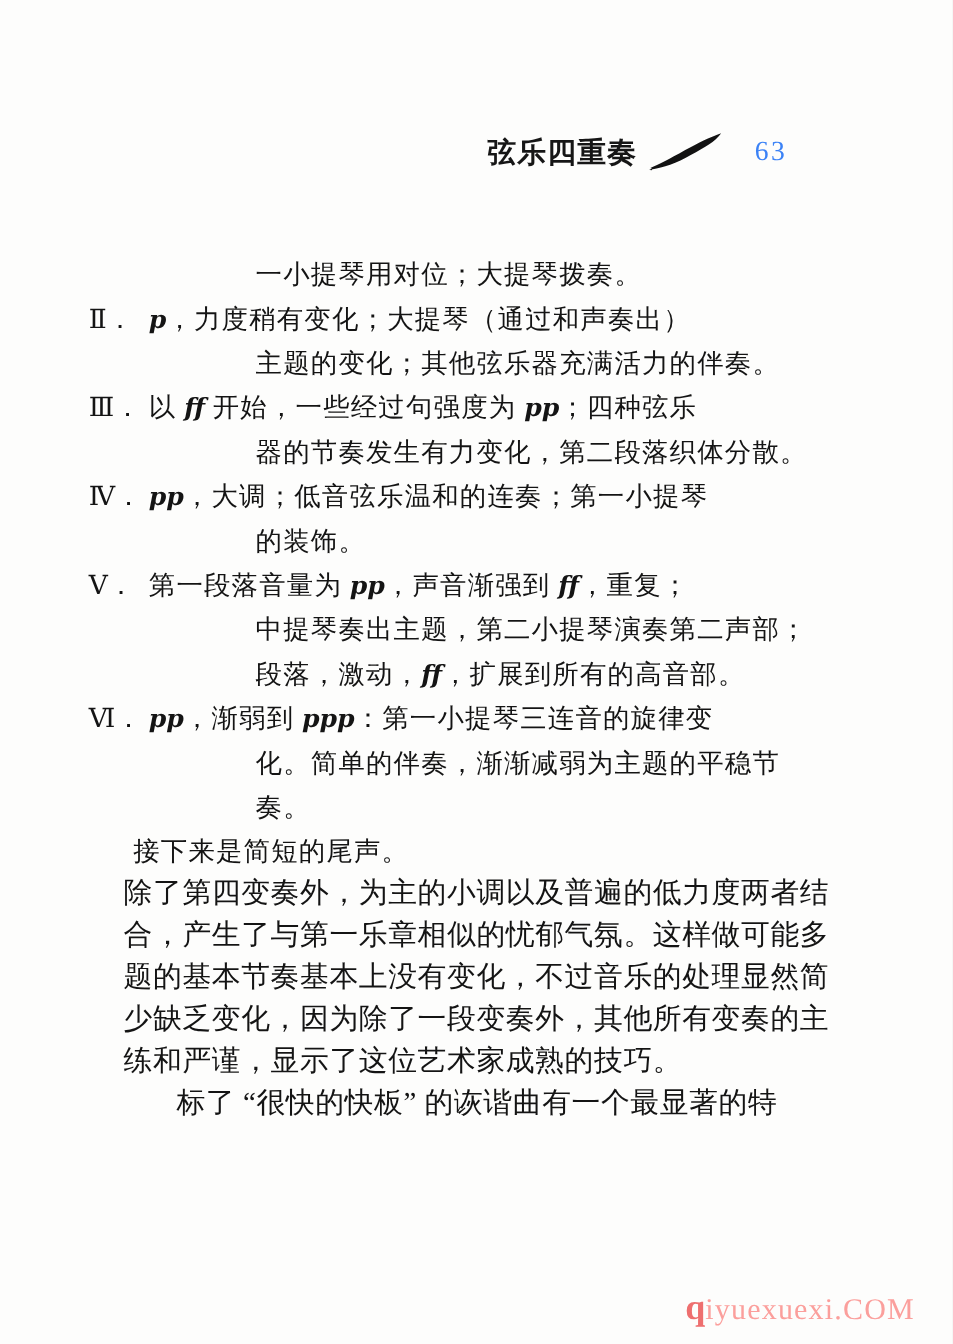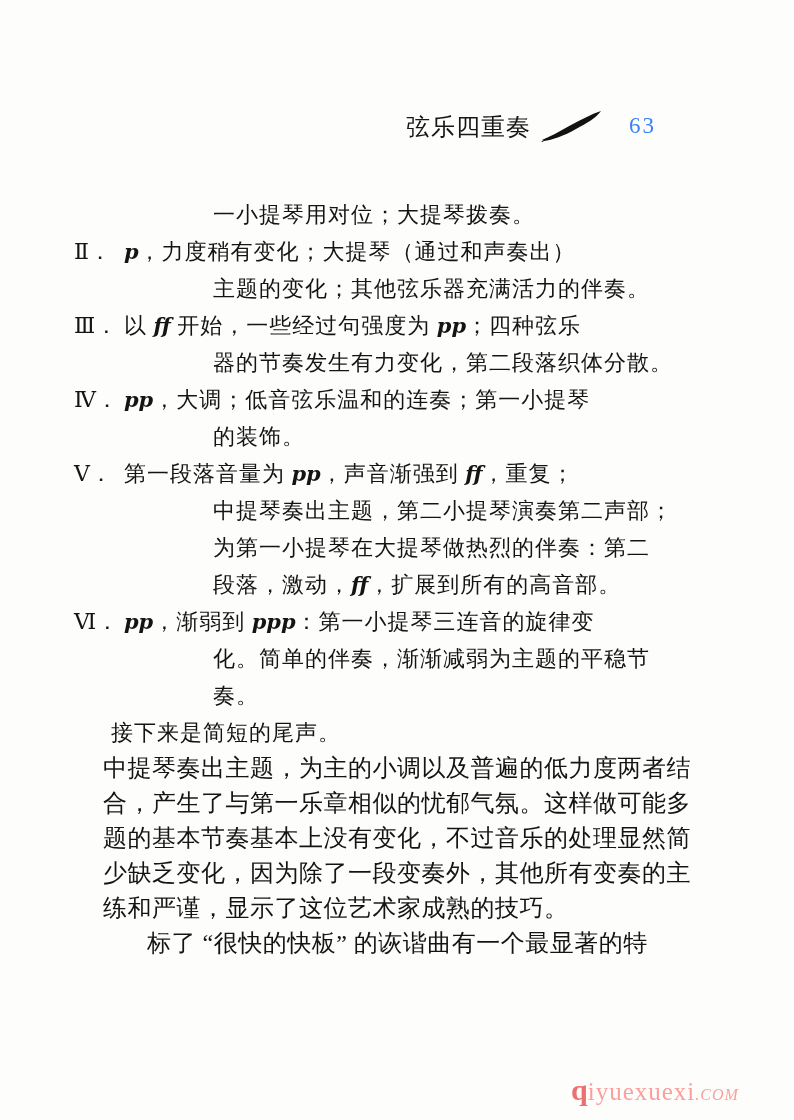--- a/index.html
+++ b/index.html
@@ -9,31 +9,31 @@
     margin:0 auto;
     background:#fdfdfc;
     color:#161616;
     font-family:"Liberation Serif","DejaVu Serif",serif;
     overflow:hidden;
   }
   
   .header { position:absolute; top:108px; left:0; width:794px; height:36px; }
   .title {
     position:absolute; left:406px; top:3px;
-    font-size:24px; font-weight:normal; letter-spacing:1px;
+    font-size:24px; font-weight:bold; letter-spacing:1px;
     white-space:pre;
   }
   .flourish { position:absolute; left:541px; top:2px; width:62px; height:32px; }
   .flourish path { fill:#121212; }
   .pagenum {
     position:absolute; left:629px; top:5px;
     font-size:23px; letter-spacing:2px; color:#3b82f6;
   }
   
-  .content { position:absolute; top:196px; left:0; width:708px; }
+  .content { position:absolute; top:210px; left:0; width:708px; }
   .row {
     height:37px; line-height:37px;
     font-size:22px; letter-spacing:1px;
     white-space:pre; color:#141414;
   }
   .lc   { padding-left:213px; }          
   .li   { padding-left:74px; }          
   .coda { padding-left:111px; }
   .num  { display:inline-block; width:50px; letter-spacing:0; }
   .body {
@@ -48,21 +48,21 @@
     letter-spacing:0; font-size:0.95em;
   }
   
   .watermark {
     position:absolute; left:571px; top:1076px;
     white-space:nowrap; line-height:28px;
     font-family:"Liberation Serif","DejaVu Serif",serif;
   }
   .wq { font-size:30px; font-weight:bold; }
   .wb { font-size:25px; letter-spacing:1px; }
-  .ws { font-size:16px; letter-spacing:1px;font-style:italic; }
+  .ws { font-size:25px; letter-spacing:1px; }
 </style>
 </head>
 <body>
 
 <div class="page">
 
   <div class="header">
     <span class="title">弦乐四重奏</span>
     <svg class="flourish" viewBox="0 0 62 32" aria-hidden="true">
       <path d="M1,30 C8,27 16,23 30,15 C41,9 51,4 60,1 C55,8 46,13 35,19 C23,26 11,30 3,31 Z"></path>
@@ -79,30 +79,29 @@
     <div class="row lc"><span>主题的变化；其他弦乐器充满活力的伴奏。</span></div>
 
     <div class="row li"><span class="num">Ⅲ．</span><span><span>以 </span><span class="dyn">ff</span><span> 开始，一些经过句强度为 </span><span class="dyn">pp</span><span>；四种弦乐</span></span></div>
     <div class="row lc"><span>器的节奏发生有力变化，第二段落织体分散。</span></div>
 
     <div class="row li"><span class="num">Ⅳ．</span><span><span class="dyn">pp</span><span>，大调；低音弦乐温和的连奏；第一小提琴</span></span></div>
     <div class="row lc"><span>的装饰。</span></div>
 
     <div class="row li"><span class="num">Ⅴ．</span><span><span>第一段落音量为 </span><span class="dyn">pp</span><span>，声音渐强到 </span><span class="dyn">ff</span><span>，重复；</span></span></div>
     <div class="row lc"><span>中提琴奏出主题，第二小提琴演奏第二声部；</span></div>
-    <div class="row lc"><span>为第一小提琴在大提琴做热烈的伴奏：第二</span></div>
     <div class="row lc"><span>段落，激动，</span><span class="dyn">ff</span><span>，扩展到所有的高音部。</span></div>
 
     <div class="row li"><span class="num">Ⅵ．</span><span><span class="dyn">pp</span><span>，渐弱到 </span><span class="dyn">ppp</span><span>：第一小提琴三连音的旋律变</span></span></div>
     <div class="row lc"><span>化。简单的伴奏，渐渐减弱为主题的平稳节</span></div>
     <div class="row lc"><span>奏。</span></div>
 
     <div class="row coda">接下来是简短的尾声。</div>
 
-    <div class="row body">中提琴奏出主题，为主的小调以及普遍的低力度两者结</div>
+    <div class="row body">除了第四变奏外，为主的小调以及普遍的低力度两者结</div>
     <div class="row body">合，产生了与第一乐章相似的忧郁气氛。这样做可能多</div>
     <div class="row body">题的基本节奏基本上没有变化，不过音乐的处理显然简</div>
     <div class="row body">少缺乏变化，因为除了一段变奏外，其他所有变奏的主</div>
     <div class="row body">练和严谨，显示了这位艺术家成熟的技巧。</div>
 
     <div class="row body indent">标了 “很快的快板” 的诙谐曲有一个最显著的特</div>
 
   </div>
 
   <div class="watermark">

